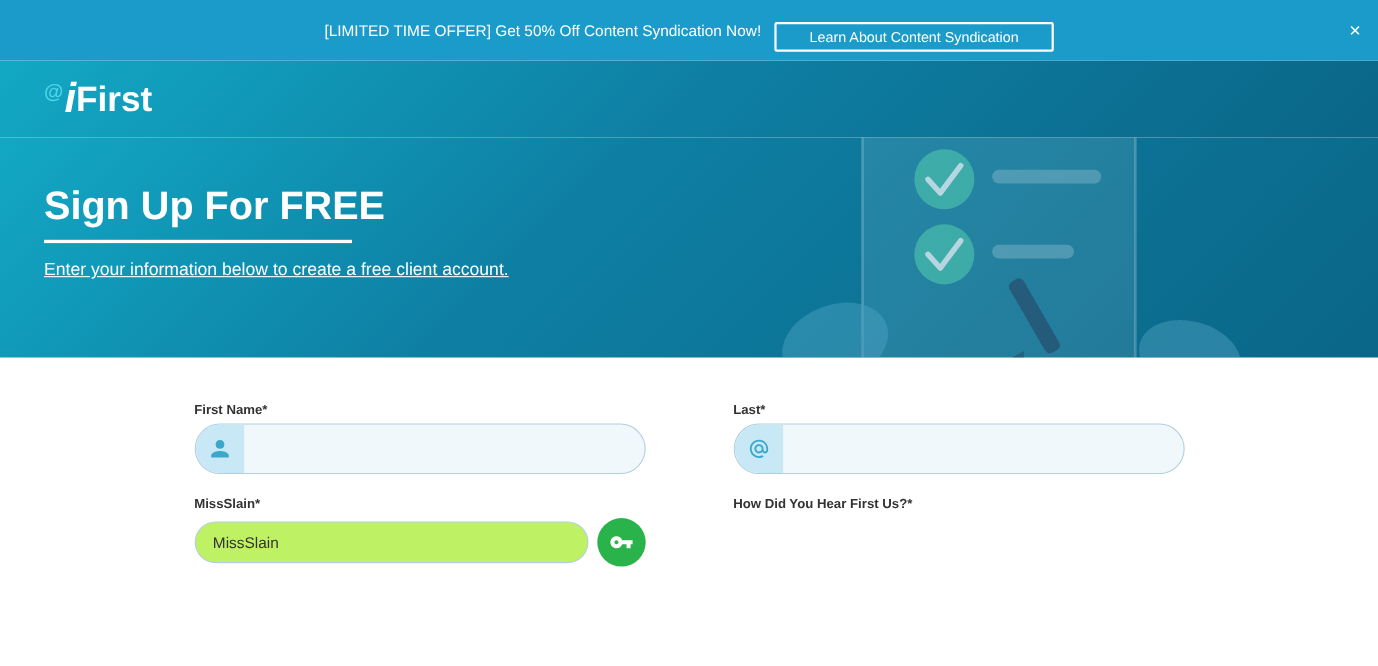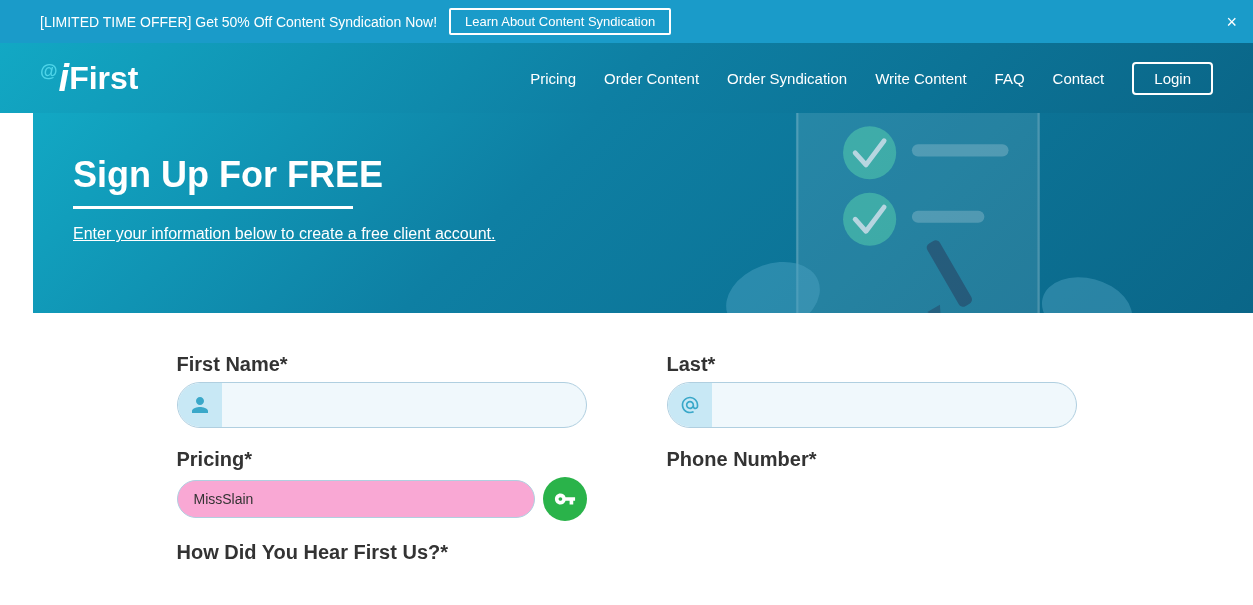--- a/index.html
+++ b/index.html
@@ -8,32 +8,34 @@
     
     .top-banner {
       background: #1a9bc9;
       color: #fff;
       text-align: center;
       padding: 8px 40px;
       font-size: 14px;
       position: relative;
       display: flex;
       align-items: center;
+      justify-content: center;
       gap: 12px;
       min-height: 40px;
     }
     .top-banner-text { font-weight: 400; }
     .top-banner-btn {
       border: 2px solid #fff;
       background: transparent;
       color: #fff;
-      padding: 4px 14px;
+      padding: 4px 30px;
       cursor: pointer;
       font-size: 13px;
       border-radius: 2px;
+      margin-top: 12px;
     }
     .top-banner-close {
       position: absolute;
       right: 16px;
       top: 50%;
       transform: translateY(-50%);
       cursor: pointer;
       font-size: 18px;
       color: #fff;
       background: none;
@@ -90,21 +92,20 @@
       background: transparent;
     }
 
     
     .hero {
       background: linear-gradient(135deg, #12a8c4 0%, #0e7fa3 40%, #0a6688 100%);
       padding: 40px 40px 50px 40px;
       position: relative;
       min-height: 200px;
       overflow: hidden;
-      margin-left: 33px;
     }
     .hero-content {
       max-width: 600px;
       position: relative;
       z-index: 2;
     }
     .hero-title {
       color: #fff;
       font-size: 36px;
       font-weight: 900;
@@ -156,21 +157,21 @@
       gap: 0 80px;
       width: 100%;
       max-width: 900px;
     }
     .form-group {
       margin-bottom: 20px;
       position: relative;
     }
     .form-label {
       display: block;
-      font-size: 20px;
+      font-size: 12px;
       font-weight: 600;
       color: #333;
       margin-bottom: 6px;
     }
     .input-wrapper {
       display: flex;
       align-items: center;
       border: 1.5px solid #b0cfe0;
       border-radius: 30px;
       overflow: hidden;
@@ -204,21 +205,21 @@
       align-items: center;
       gap: 8px;
     }
     .username-input-wrapper {
       flex: 1;
       display: flex;
       align-items: center;
       border: 1.5px solid #b0cfe0;
       border-radius: 30px;
       overflow: hidden;
-      background: #f9a8d4;
+      background: #bef264;
     }
     .key-btn {
       width: 44px;
       height: 44px;
       background: #2ab34a;
       border-radius: 50%;
       border: none;
       cursor: pointer;
       display: flex;
       align-items: center;
@@ -235,29 +236,20 @@
   <button class="top-banner-btn">Learn About Content Syndication</button>
   <button class="top-banner-close">×</button>
 </div>
 
 <header class="header">
   <a class="logo" href="#">
     <span class="logo-at">@</span>
     <span class="logo-i">i</span>
     <span class="logo-writer">First</span>
   </a>
-  <nav>
-    <a class="nav-link" href="#">Pricing</a>
-    <a class="nav-link" href="#">Order Content</a>
-    <a class="nav-link" href="#">Order Syndication</a>
-    <a class="nav-link" href="#">Write Content</a>
-    <a class="nav-link" href="#">FAQ</a>
-    <a class="nav-link" href="#">Contact</a>
-    <button class="nav-login">Login</button>
-  </nav>
 </header>
 
 <section class="hero">
   <div class="hero-content">
     <h1 class="hero-title">Sign Up For FREE</h1>
     <div class="hero-underline"></div>
     <p class="hero-subtitle">Enter your information below to create a free client account.</p>
   </div>
 
   <div class="hero-illustration">
@@ -306,35 +298,32 @@
         <div class="input-icon">
           <svg viewBox="0 0 24 24" xmlns="http://www.w3.org/2000/svg" style="fill:#3aa8c9">
             <path d="M12 2C6.48 2 2 6.48 2 12s4.48 10 10 10c1.85 0 3.58-.5 5.07-1.38l-1.46-1.46C14.5 19.67 13.28 20 12 20c-4.41 0-8-3.59-8-8s3.59-8 8-8 8 3.59 8 8v1.43c0 .79-.71 1.57-1.5 1.57-.8 0-1.5-.78-1.5-1.57V12c0-2.76-2.24-5-5-5s-5 2.24-5 5 2.24 5 5 5c1.38 0 2.63-.56 3.54-1.47.65.89 1.67 1.47 2.96 1.47 1.94 0 3.5-1.56 3.5-3.5V12c0-5.52-4.48-10-10-10zm0 13c-1.66 0-3-1.34-3-3s1.34-3 3-3 3 1.34 3 3-1.34 3-3 3z"></path>
           </svg>
         </div>
         <input class="form-input" type="email" placeholder="" style="">
       </div>
     </div>
 
     <div class="form-group">
-      <label class="form-label">Pricing*</label>
+      <label class="form-label">MissSlain*</label>
       <div class="username-wrapper">
         <div class="username-input-wrapper">
           <input class="form-input" type="text" style="padding-left: 16px;" value="MissSlain">
         </div>
         <button class="key-btn" title="Generate username">
           <svg viewBox="0 0 24 24" xmlns="http://www.w3.org/2000/svg">
             <path d="M12.65 10A5.99 5.99 0 007 6c-3.31 0-6 2.69-6 6s2.69 6 6 6a5.99 5.99 0 005.65-4H17v4h4v-4h2v-4H12.65zM7 14c-1.1 0-2-.9-2-2s.9-2 2-2 2 .9 2 2-.9 2-2 2z" fill="#fff"></path>
           </svg>
         </button>
       </div>
     </div>
 
-    <div class="form-group">
-      <label class="form-label">Phone Number*</label>
-    </div>
 
     <div class="form-group">
       <label class="form-label">How Did You Hear First Us?*</label>
     </div>
 
   </div>
 </section>
 
 </body></html>

